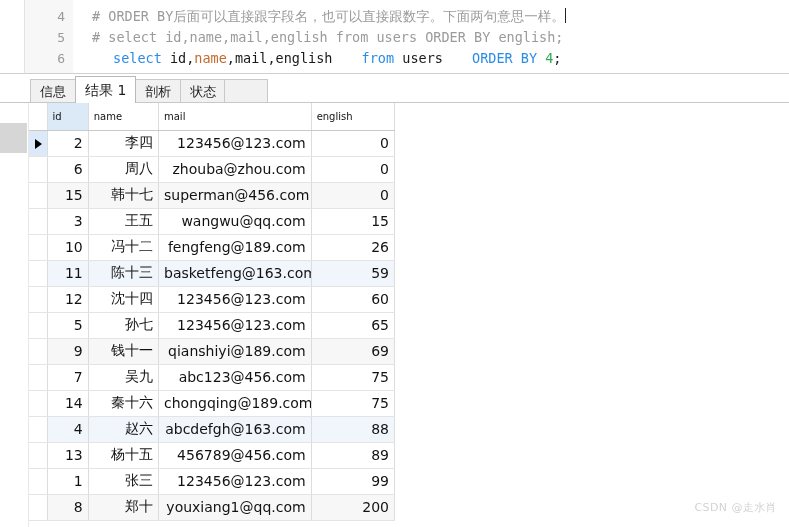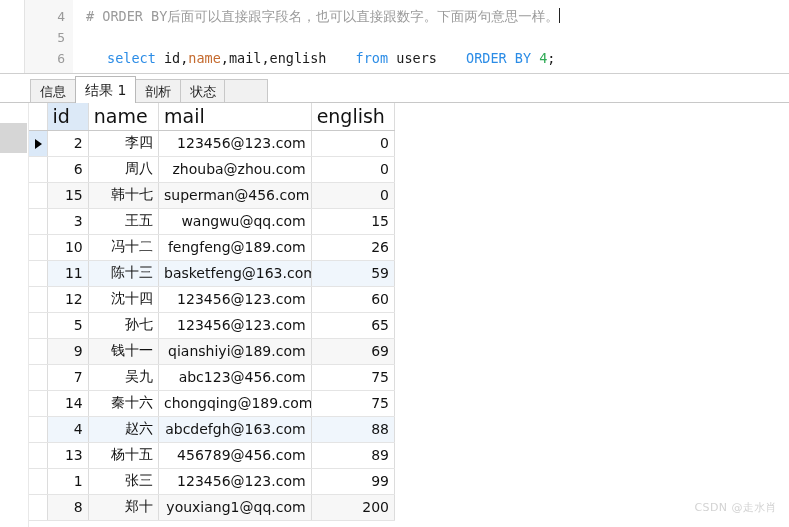--- a/index.html
+++ b/index.html
@@ -47,21 +47,21 @@
     line-height: 21px;
   }
   #code-area {
     position: absolute; left: 73px; top: 0;
     width: 716px; height: 74px;
     background: #ffffff;
     padding-left: 12px;
   }
   .code-line {
     position: absolute;
-    left: 13px;
+    left: 19px;
     height: 21px;
     line-height: 21px;
     white-space: pre;
     font-family: "DejaVu Sans Mono", monospace;
     font-size: 13.5px;
     color: #1a1a1a;
   }
   .tok-comment { color: #9b9b9b; }
   .tok-kw      { color: #2b8ce6; margin-left: 21px; }
   .tok-ident   { color: #1a1a1a; }
@@ -182,21 +182,21 @@
     color: #121212;
     overflow: hidden;
     white-space: nowrap;
     font-weight: normal;
   }
   #grid thead th {
     background: #ffffff;
     border-bottom: 1px solid #c9c9c9;
     text-align: left;
     height: 27px;
-    font-size: 19px;
+    font-size: 10px;
   }
   #grid thead th.sel-col { background: #dce9f7; }
   #grid thead th.ind-h {
     border-right: 1px solid #dcdcdc;
     background: #ffffff;
   }
 
   td.ind {
     background: #ffffff;
     padding: 0;
@@ -237,20 +237,21 @@
 
   <div id="editor">
     <div id="editor-left-pad"></div>
     <div id="gutter">
         <div class="gutter-num" style="top: 6px;">4</div>
         <div class="gutter-num" style="top: 27px;">5</div>
         <div class="gutter-num" style="top: 48px;">6</div>
       </div>
     <div id="code-area">
         <div class="code-line" style="top: 6px;"><span class="tok-comment"># ORDER BY后面可以直接跟字段名，也可以直接跟数字。下面两句意思一样。</span><span class="caret"></span></div>
+        <div class="code-line" style="top: 27px;"><span class="tok-comment"># select id,name,mail,english from users ORDER BY english;</span></div>
         <div class="code-line" style="top: 48px;"><span class="tok-kw">select</span><span class="tok-ident"> id,</span><span class="tok-field">name</span><span class="tok-ident">,mail,english </span><span class="tok-kw">from</span><span class="tok-ident"> users </span><span class="tok-kw">ORDER BY</span><span class="tok-ident"> </span><span class="tok-num">4</span><span class="tok-ident">;</span></div>
       </div>
   </div>
 
   <div id="tabbar">
     <div id="tabbar-padleft"></div>
     <div id="tabs">
         <div class="tab">信息</div>
         <div class="tab active">结果 1</div>
         <div class="tab">剖析</div>

